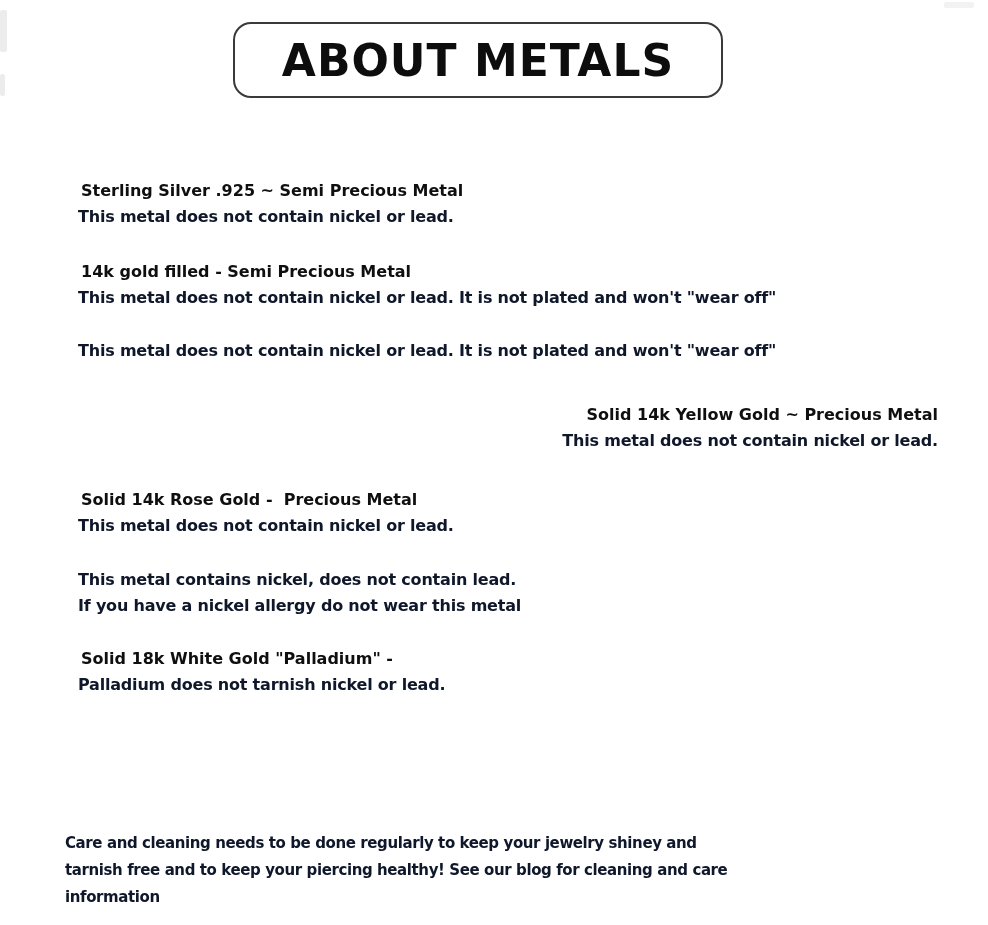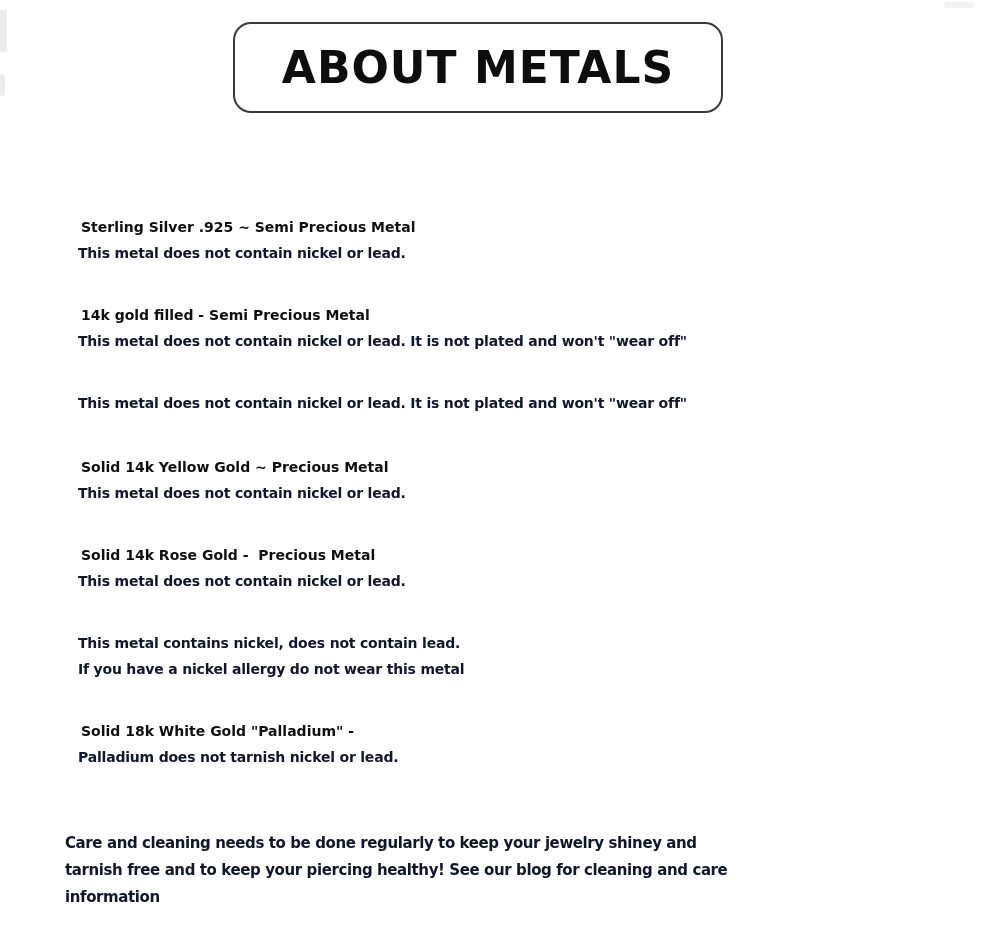--- a/index.html
+++ b/index.html
@@ -15,55 +15,55 @@
     font-family: "DejaVu Sans", sans-serif;
     font-weight: bold;
     color: #161616;
   }
   .title-box {
     box-sizing: border-box;
     position: absolute;
     left: 233px;
     top: 22px;
     width: 490px;
-    height: 91px;
+    height: 76px;
     border: 2px solid #3a3a3a;
     border-radius: 18px;
     background: #ffffff;
     display: flex;
     align-items: center;
     justify-content: center;
   }
   .title-text {
     font-size: 44px;
     letter-spacing: 1px;
     color: #0d0d0d;
     white-space: pre;
   }
   .content {
     position: absolute;
     left: 78px;
     top: 178px;
     width: 860px;
   }
-  .section { line-height: 26px; font-size: 14px; margin-top: 36px; }
+  .section { line-height: 26px; font-size: 16px; }
   .heading {
     white-space: pre-wrap;
     padding-left: 3px;
     color: #0f0f0f;
   }
   .body-line {
     white-space: pre-wrap;
     color: #0f172a;
     letter-spacing: -0.2px;
   }
   .s1 { margin-bottom: 29px; }
   .s2 { margin-bottom: 27px; }
   .s3 { margin-bottom: 38px; }
-  .s4 { margin-bottom: 33px; }
+  .s4 { margin-bottom: 33px; text-align: right; }
   .s5 { margin-bottom: 28px; }
   .s6 { margin-bottom: 27px; }
   .s7 { margin-bottom: 0; }
   .footer {
     position: absolute;
     left: 65px;
     top: 830px;
     width: 880px;
     font-size: 15px;
     line-height: 27px;

